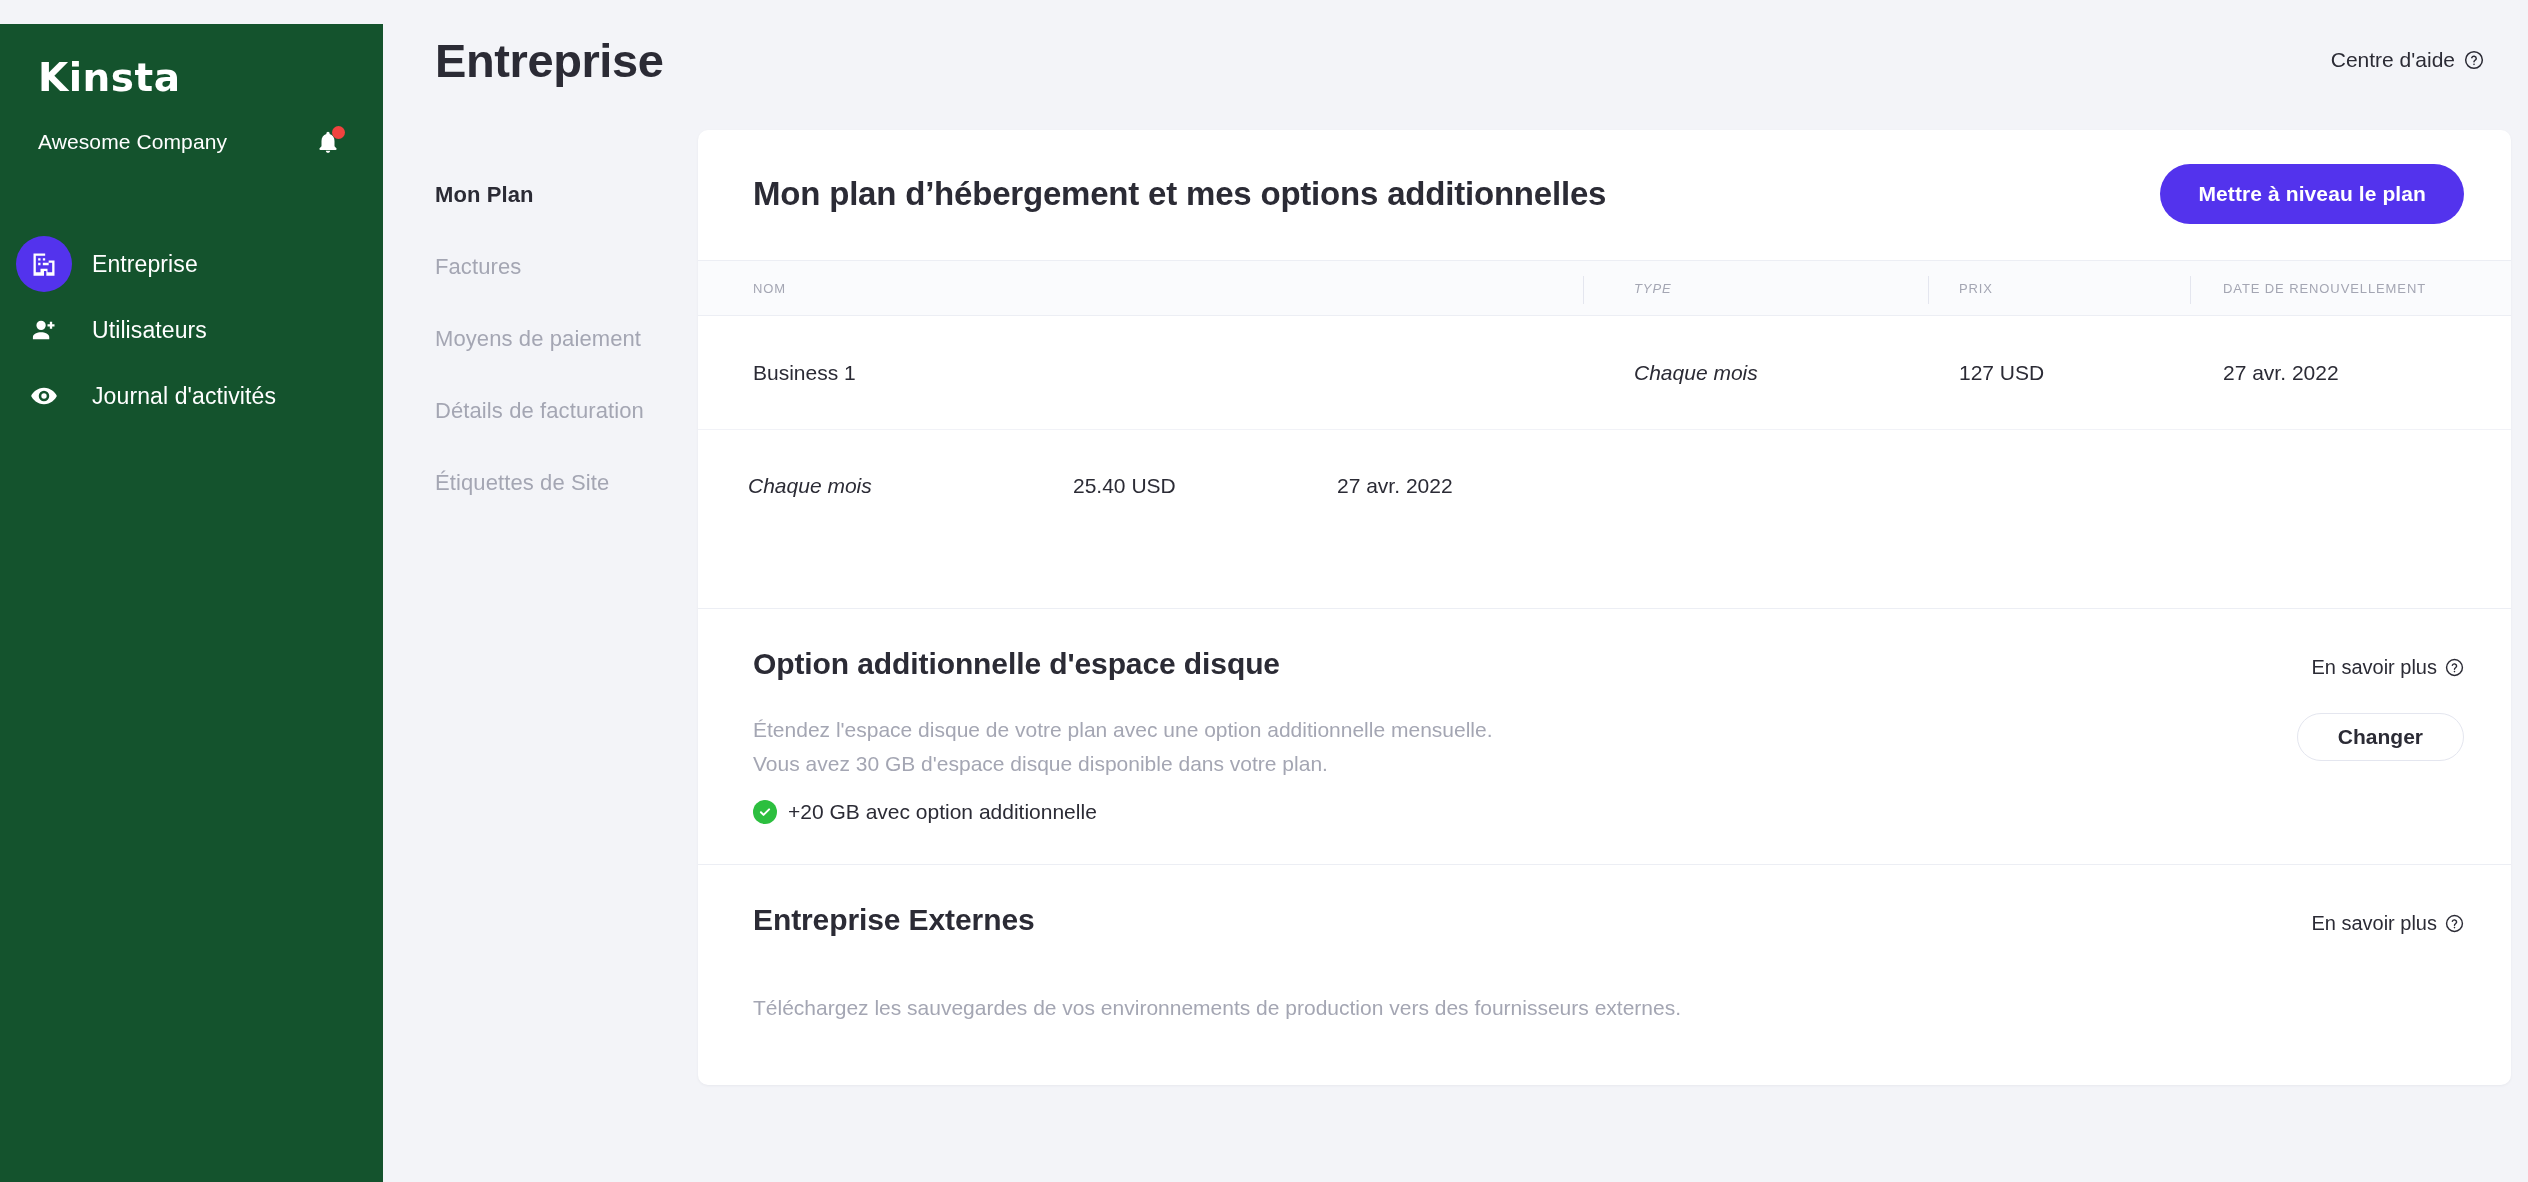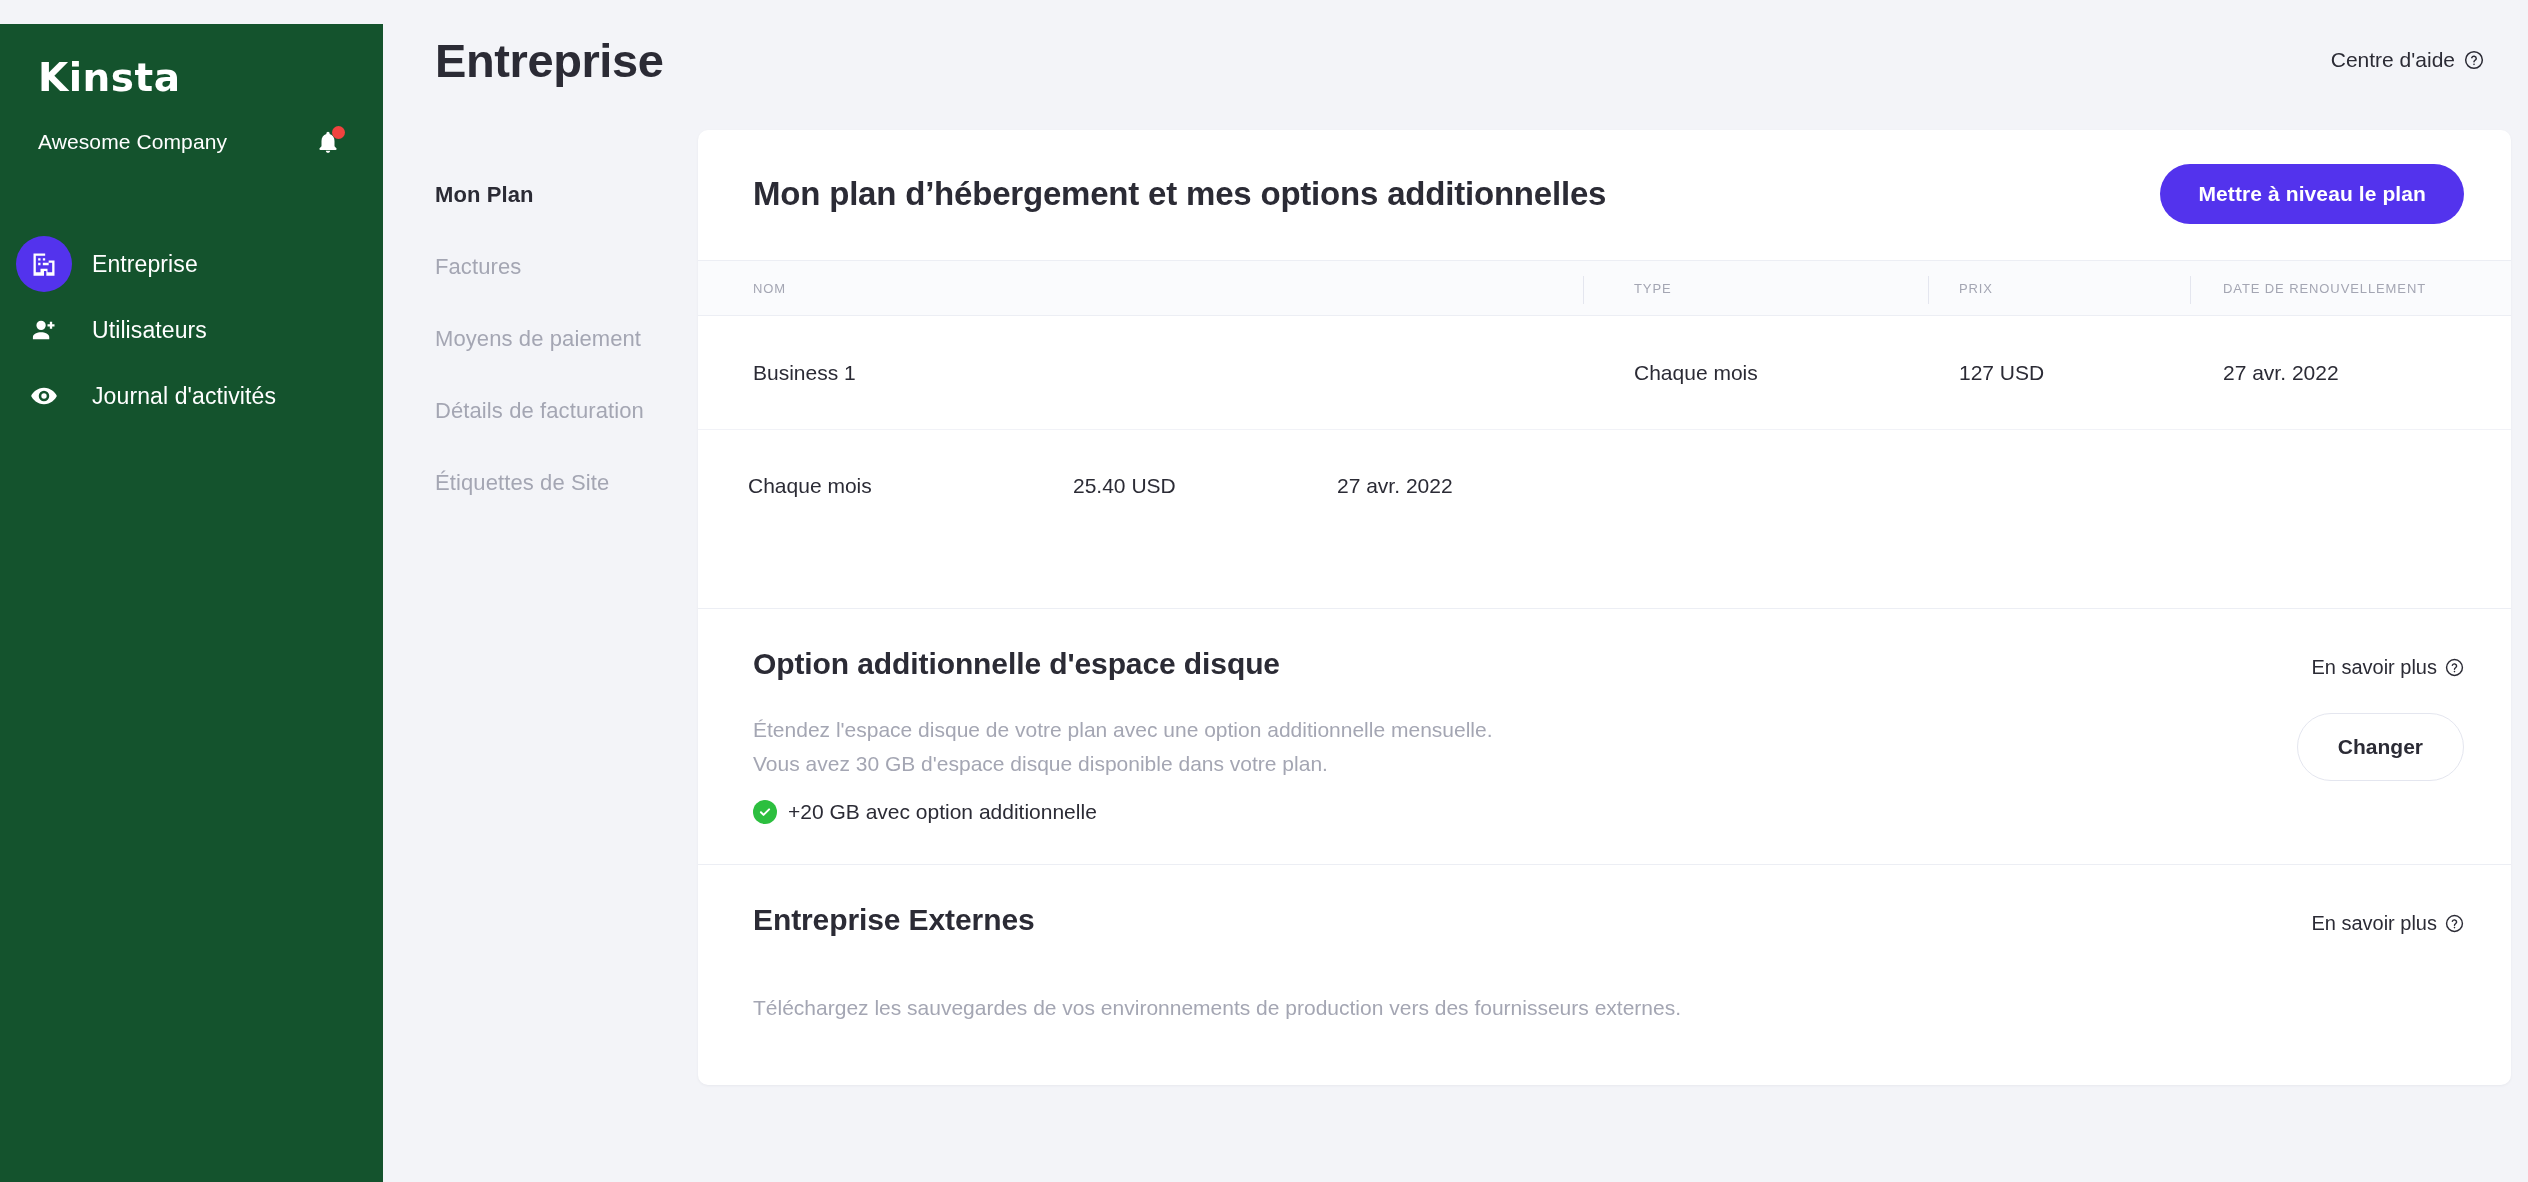--- a/index.html
+++ b/index.html
@@ -179,21 +179,21 @@
     position: relative;
   }
   .th + .th::before {
     content: "";
     position: absolute;
     left: -1px; top: 14px;
     width: 1px; height: 28px;
     background: #e4e6ef;
   }
   .col-nom   { width: 886px; padding-left: 55px; }
-  .col-type  { width: 345px; padding-left: 50px; }
+  .col-type  { width: 345px; padding-left: 50px; font-style: italic; }
   .col-prix  { width: 262px; padding-left: 30px; }
   .col-date  { flex: 1;      padding-left: 32px; }
 
   .trow { display: flex; align-items: center; height: 113px; }
   .trow + .trow { border-top: 1px solid #f1f2f7; }
   .td {
     font-size: 21px;
     color: #2b2b35;
     font-weight: 400;
   }
@@ -250,21 +250,21 @@
     flex: 0 0 auto;
   }
   .btn-secondary {
     background: #ffffff;
     color: #2b2b35;
     border: 1px solid #e4e6ef;
     border-radius: 34px;
     font-size: 21px;
     font-weight: 700;
     padding: 0 40px;
-    height: 68px;
+    height: 48px;
     cursor: pointer;
     font-family: "Liberation Sans", sans-serif;
     margin-top: 8px;
   }
   .section.last .section-body { padding-top: 46px; padding-bottom: 60px; }
 </style>
 </head>
 <body>
 
 <div class="app">

